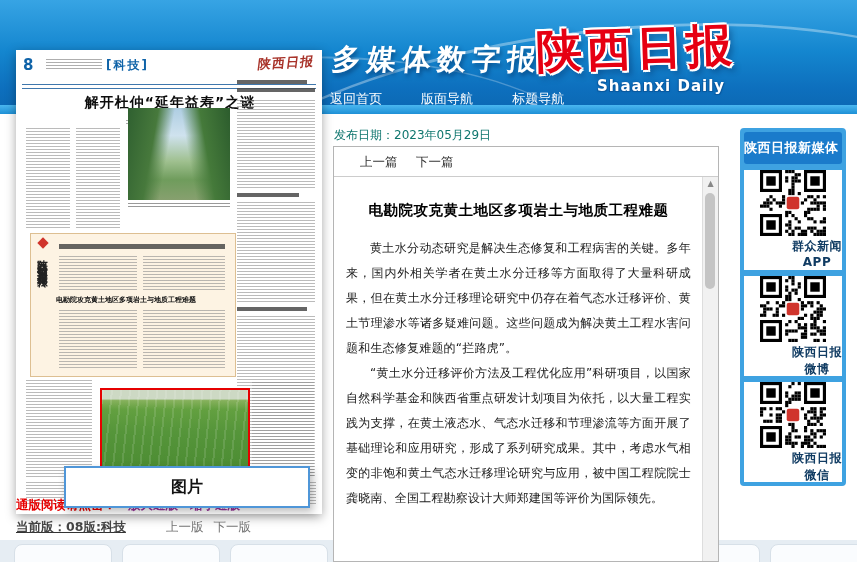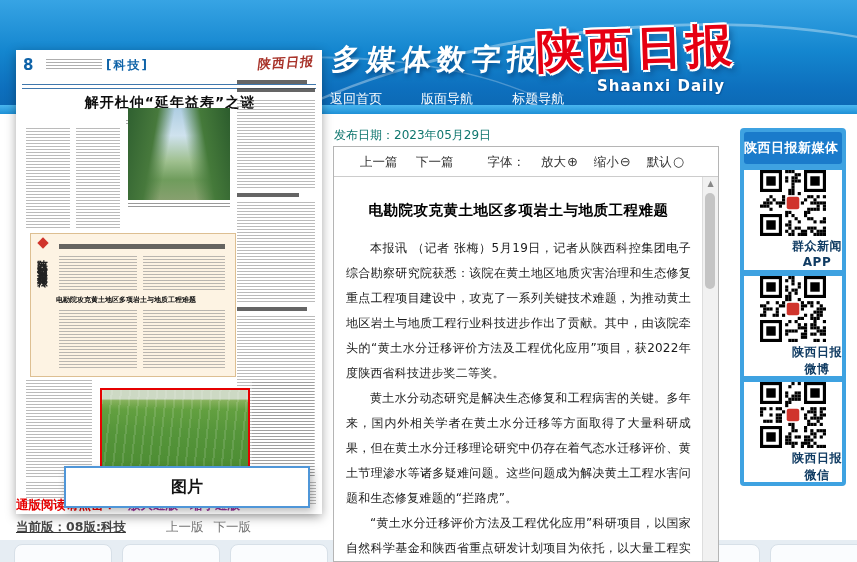--- a/index.html
+++ b/index.html
@@ -75,21 +75,21 @@
   .curpage-line .pn{position:absolute;left:150px;top:0;width:160px;color:#555;white-space:nowrap;}
   .curpage-line .pn a{color:#737373;text-decoration:none;margin-right:10px;cursor:pointer;}
 
   .bottom-strip{position:absolute;left:0;top:540px;width:857px;height:22px;background:#e6edf3;z-index:1;}
   .tile{position:absolute;top:4px;width:96px;height:18px;background:#fafcfe;border:1px solid #d7e0e8;
     border-radius:8px 8px 0 0;}
 
   
   .panel{position:absolute;left:333px;top:146px;width:386px;height:416px;background:#fff;
     border:1px solid #b5b5b5;box-sizing:border-box;z-index:4;}
-  .ptoolbar{position:relative;height:29px;border-bottom:1px solid #ccc;font-size:12.5px;color:#333;}
+  .ptoolbar{position:relative;height:29px;border-bottom:1px solid #ccc;font-size:12.5px;color:#333;font-family:Liberation Serif, serif;}
   .ptoolbar .pa{position:absolute;top:7px;cursor:pointer;color:#333;text-decoration:none;}
   .ptoolbar .prev{left:26px;} .ptoolbar .next{left:82px;}
   .fontctl{position:absolute;right:34px;top:7px;}
   .fontctl span{margin-left:6px;}
   .fontctl .btn{cursor:pointer;}
   .fontctl .sym{font-size:13px;margin-left:1px;}
   .pbody{position:absolute;left:0;top:30px;right:15px;bottom:0;overflow:hidden;padding:0 12px 0 12px;}
   .pbody h1{margin:24px 0 10px 0;text-align:center;font-size:14.5px;font-weight:bold;color:#000;letter-spacing:.5px;}
   .pbody p{margin:0;padding:0;font-size:12px;line-height:25px;color:#1a1a1a;
     text-align:justify;text-indent:2em;letter-spacing:.2px;}
@@ -184,30 +184,23 @@
     <div class="tile" style="left:446px;"></div>
     <div class="tile" style="left:554px;"></div>
     <div class="tile" style="left:662px;"></div>
     <div class="tile" style="left:770px;"></div>
   </div>
 
   <div class="panel">
     <div class="ptoolbar">
       <a class="pa prev">上一篇</a>
       <a class="pa next">下一篇</a>
-      <div class="fontctl">
-        <span>字体：</span>
-        <span class="btn"><span>放大</span><span class="sym">⊕</span></span>
-        <span class="btn"><span>缩小</span><span class="sym">⊖</span></span>
-        <span class="btn"><span>默认</span><span class="sym">○</span></span>
-      </div>
     </div>
     <div class="pbody">
       <h1>电勘院攻克黄土地区多项岩土与地质工程难题</h1>
-      <p>本报讯 （记者 张梅）5月19日，记者从陕西科控集团电子综合勘察研究院获悉：该院在黄土地区地质灾害治理和生态修复重点工程项目建设中，攻克了一系列关键技术难题，为推动黄土地区岩土与地质工程行业科技进步作出了贡献。其中，由该院牵头的“黄土水分迁移评价方法及工程优化应用”项目，获2022年度陕西省科技进步奖二等奖。</p>
       <p>黄土水分动态研究是解决生态修复和工程病害的关键。多年来，国内外相关学者在黄土水分迁移等方面取得了大量科研成果，但在黄土水分迁移理论研究中仍存在着气态水迁移评价、黄土节理渗水等诸多疑难问题。这些问题成为解决黄土工程水害问题和生态修复难题的“拦路虎”。</p>
       <p>“黄土水分迁移评价方法及工程优化应用”科研项目，以国家自然科学基金和陕西省重点研发计划项目为依托，以大量工程实践为支撑，在黄土液态水、气态水迁移和节理渗流等方面开展了基础理论和应用研究，形成了系列研究成果。其中，考虑水气相变的非饱和黄土气态水迁移理论研究与应用，被中国工程院院士龚晓南、全国工程勘察设计大师郑建国等评价为国际领先。</p>
 
     </div>
     <div class="vscroll">
       <div class="up">▲</div>
       <div class="thumb"></div>
     </div>
   </div>
 

